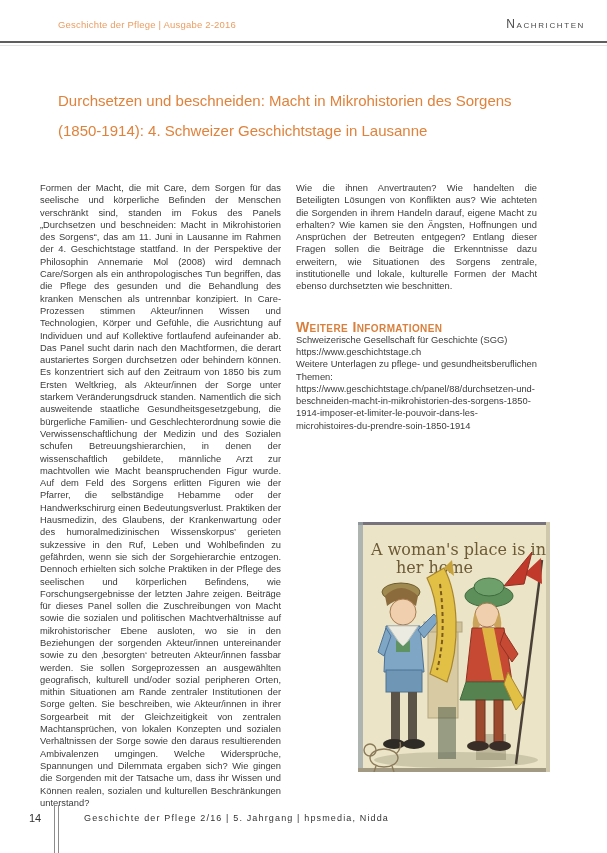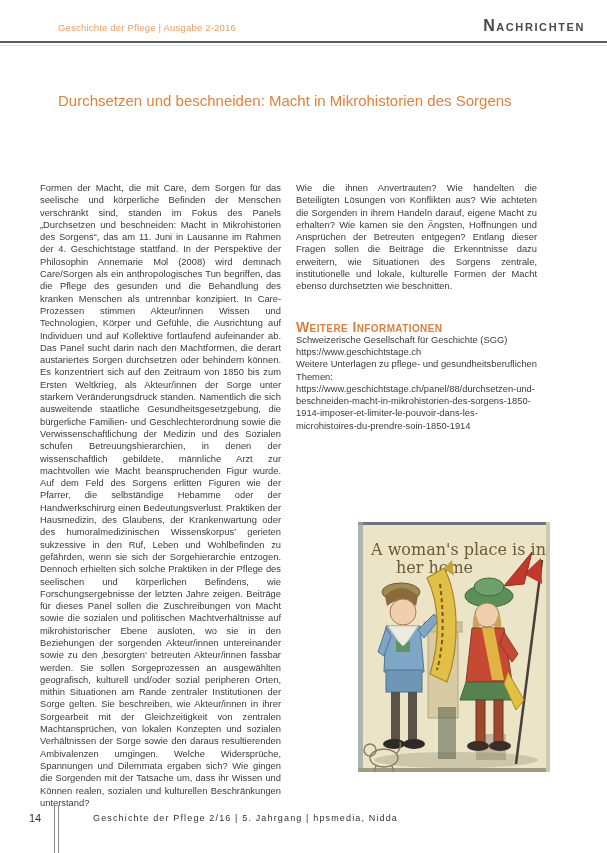--- a/index.html
+++ b/index.html
@@ -3,21 +3,21 @@
 <meta charset="utf-8">
 <style>
   html,body{margin:0;padding:0;background:#ffffff;}
   .page{position:relative;width:607px;height:853px;background:#ffffff;overflow:hidden;
         font-family:"Liberation Sans",sans-serif;color:#3b3b3b;padding-left:32px;}
 
   
   .hdr{position:absolute;top:17px;left:58px;right:54px;display:flex;
        justify-content:space-between;align-items:baseline;}
   .hdr-journal{color:#eb9d62;font-size:9.5px;letter-spacing:.2px;}
-  .hdr-section{color:#4a4a4a;font-size:16px;font-variant:small-caps;letter-spacing:1.6px;font-weight:bold;}
+  .hdr-section{color:#4a4a4a;font-size:12px;font-variant:small-caps;letter-spacing:1.6px;}
   .rule-dark{position:absolute;top:41px;left:0;width:607px;height:2px;background:#5e5e5e;}
   .rule-light{position:absolute;top:45px;left:0;width:607px;height:1px;background:#e2e2e2;}
 
   
   .title{position:absolute;top:76px;left:58px;width:500px;color:#e0823c;
          font-size:15px;font-weight:400;line-height:30px;}
   .title span{display:block;}
 
   
   .columns{position:absolute;top:182px;left:40px;width:497px;display:flex;gap:15px;}
@@ -32,36 +32,37 @@
   .url{color:#3b3b3b;}
 
   
   .figure{position:absolute;top:522px;left:358px;width:192px;height:250px;}
 
   
   .pagenum{position:absolute;top:812px;left:29px;font-size:11px;color:#333;}
   .footer-divider{position:absolute;top:805px;left:54px;height:48px;width:3px;
        border-left:1px solid #8c8c8c;border-right:1px solid #8c8c8c;}
   .imprint{position:absolute;top:813px;left:84px;font-size:9px;color:#333;
-       letter-spacing:1.15px;margin-left:9px;}
+       letter-spacing:1.15px;}
 </style>
 </head>
 <body>
 
 <div class="page">
 
   <div class="hdr">
     <span class="hdr-journal">Geschichte der Pflege | Ausgabe 2-2016</span>
     <span class="hdr-section">Nachrichten</span>
   </div>
   <div class="rule-dark"></div>
   <div class="rule-light"></div>
 
   <h1 class="title">
     <span>Durchsetzen und beschneiden: Macht in Mikrohistorien des Sorgens</span>
+    <span>(1850-1914): 4. Schweizer Geschichtstage in Lausanne</span>
   </h1>
 
   <div class="columns">
     <div class="col">
       <p>Formen der Macht, die mit Care, dem Sorgen für das seelische und körperliche Befinden der Menschen verschränkt sind, standen im Fokus des Panels „Durchsetzen und beschneiden: Macht in Mikrohistorien des Sorgens“, das am 11. Juni in Lausanne im Rahmen der 4. Geschichtstage stattfand. In der Perspektive der Philosophin Annemarie Mol (2008) wird demnach Care/Sorgen als ein anthropologisches Tun begriffen, das die Pflege des gesunden und die Behandlung des kranken Menschen als untrennbar konzipiert. In Care-Prozessen stimmen Akteur/innen Wissen und Technologien, Körper und Gefühle, die Ausrichtung auf Individuen und auf Kollektive fortlaufend aufeinander ab. Das Panel sucht darin nach den Machtformen, die derart austariertes Sorgen durchsetzen oder behindern können. Es konzentriert sich auf den Zeitraum von 1850 bis zum Ersten Weltkrieg, als Akteur/innen der Sorge unter starkem Veränderungsdruck standen. Namentlich die sich ausweitende staatliche Gesundheitsgesetzgebung, die bürgerliche Familien- und Geschlechterordnung sowie die Verwissenschaftlichung der Medizin und des Sozialen schufen Betreuungshierarchien, in denen der wissenschaftlich gebildete, männliche Arzt zur machtvollen wie Macht beanspruchenden Figur wurde. Auf dem Feld des Sorgens erlitten Figuren wie der Pfarrer, die selbständige Hebamme oder der Handwerkschirurg einen Bedeutungsverlust. Praktiken der Hausmedizin, des Glaubens, der Krankenwartung oder des humoralmedizinischen Wissenskorpus’ gerieten sukzessive in den Ruf, Leben und Wohlbefinden zu gefährden, wenn sie sich der Sorgehierarchie entzogen. Dennoch erhielten sich solche Praktiken in der Pflege des seelischen und körperlichen Befindens, wie Forschungsergebnisse der letzten Jahre zeigen. Beiträge für dieses Panel sollen die Zuschreibungen von Macht sowie die sozialen und politischen Machtverhältnisse auf mikrohistorischer Ebene ausloten, wo sie in den Beziehungen der sorgenden Akteur/innen untereinander sowie zu den ‚besorgten‘ betreuten Akteur/innen fassbar werden. Sie sollen Sorgeprozessen an ausgewählten geografisch, kulturell und/oder sozial peripheren Orten, mithin Situationen am Rande zentraler Institutionen der Sorge gelten. Sie beschreiben, wie Akteur/innen in ihrer Sorgearbeit mit der Gleichzeitigkeit von zentralen Machtansprüchen, von lokalen Konzepten und sozialen Verhältnissen der Sorge sowie den daraus resultierenden Ambivalenzen umgingen. Welche Widersprüche, Spannungen und Dilemmata ergaben sich? Wie gingen die Sorgenden mit der Tatsache um, dass ihr Wissen und Können realen, sozialen und kulturellen Beschränkungen unterstand?</p>
     </div>
     <div class="col">
       <p>Wie die ihnen Anvertrauten? Wie handelten die Beteiligten Lösungen von Konflikten aus? Wie achteten die Sorgenden in ihrem Handeln darauf, eigene Macht zu erhalten? Wie kamen sie den Ängsten, Hoffnungen und Ansprüchen der Betreuten entgegen? Entlang dieser Fragen sollen die Beiträge die Erkenntnisse dazu erweitern, wie Situationen des Sorgens zentrale, institutionelle und lokale, kulturelle Formen der Macht ebenso durchsetzten wie beschnitten.</p>
       <h2 class="info-heading">Weitere Informationen</h2>
       <p class="info1">

